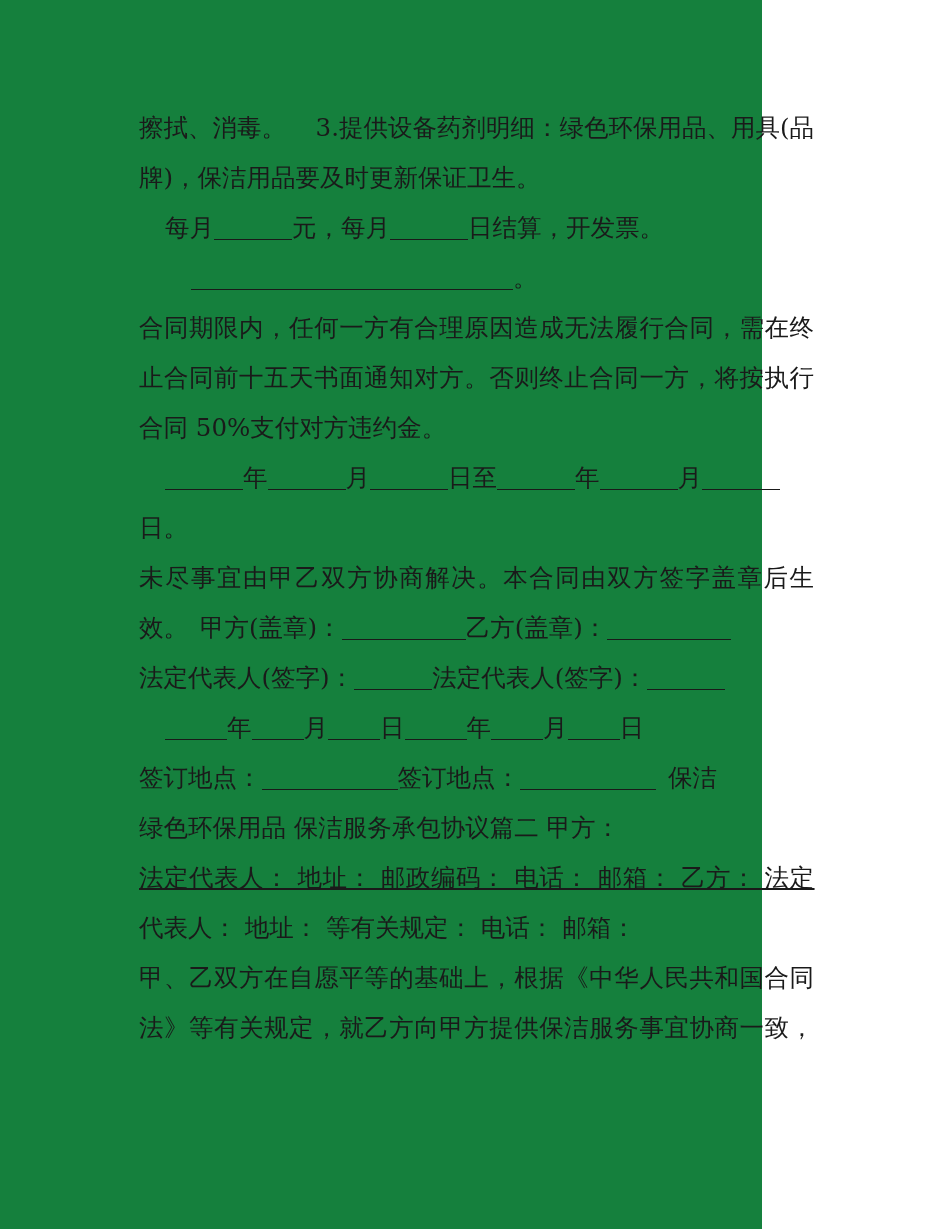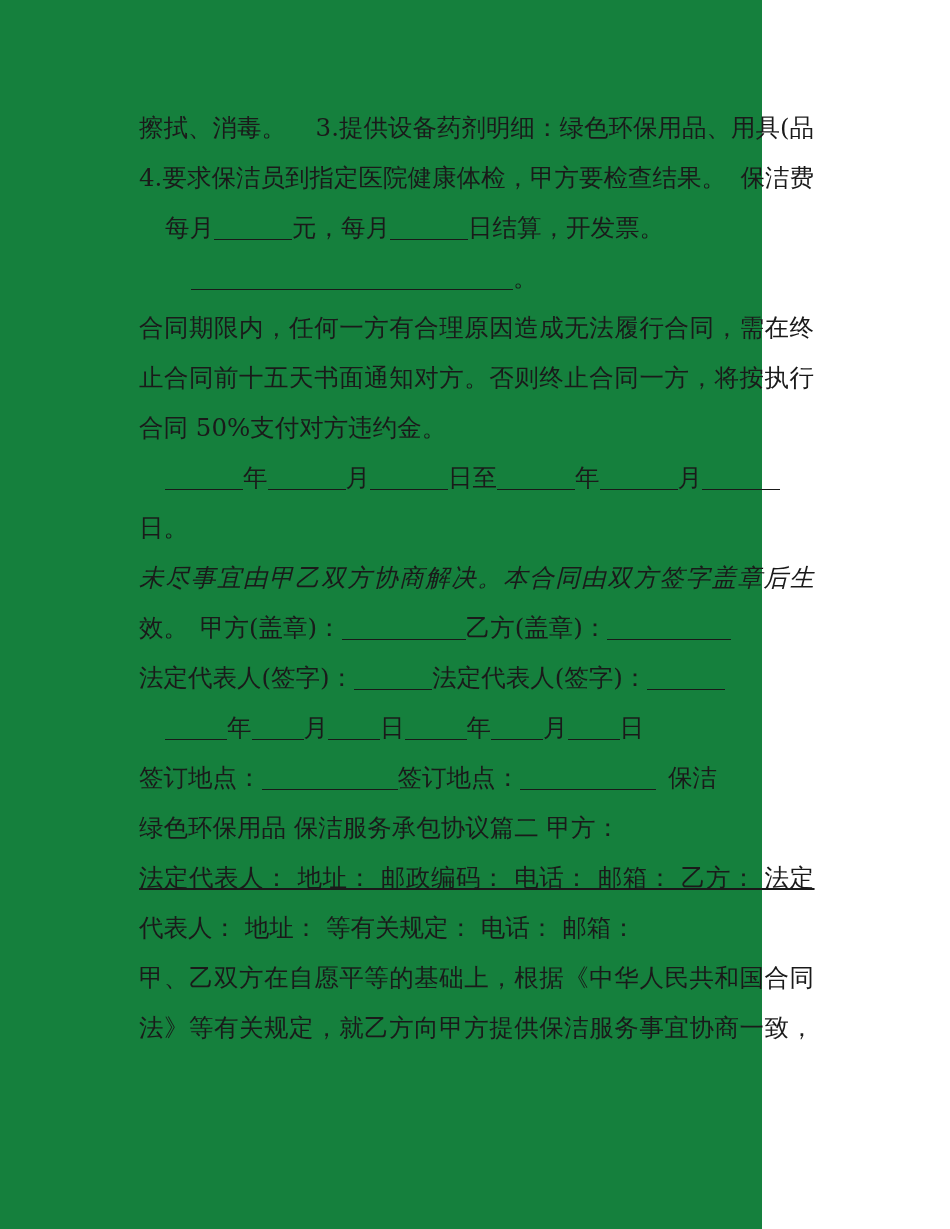--- a/index.html
+++ b/index.html
@@ -63,25 +63,24 @@
 <body>
 
 <div id="page">
   <div id="doc-body">
 
     <div class="ln just">
       <span>擦拭、消毒。</span>
       <span>3.提供设备药剂明细：绿色环保用品、用具(品</span>
     </div>
 
+    <div class="ln">
+      <span>牌)，保洁用品要及时更新保证卫生。</span>
+    </div>
 
-    <div class="ln just">
-      <span>4.要求保洁员到指定医院健康体检，甲方要检查结果。</span>
-      <span>保洁费</span>
-    </div>
 
     <div class="ln ind1">
       <span>每月</span><span class="bl bl-m"></span><span>元，每月</span><span class="bl bl-m"></span><span>日结算，开发票。</span>
     </div>
 
     <div class="ln ind2">
       <span class="bl bl-full"></span><span>。</span>
     </div>
 
     <div class="ln just">
@@ -98,21 +97,21 @@
 
     <div class="ln ind1">
       <span class="bl bl-m"></span><span>年</span><span class="bl bl-m"></span><span>月</span><span class="bl bl-m"></span><span>日至</span><span class="bl bl-m"></span><span>年</span><span class="bl bl-m"></span><span>月</span><span class="bl bl-m"></span>
     </div>
 
     <div class="ln">
       <span>日。</span>
     </div>
 
     <div class="ln just">
-      <span style="display: inline-block; letter-spacing: 1.52px; font-style: italic;">未尽事宜由甲乙双方协商解决。本合同由双方签字盖章后生</span>
+      <span style="display: inline-block; letter-spacing: 1.52px;">未尽事宜由甲乙双方协商解决。本合同由双方签字盖章后生</span>
     </div>
 
     <div class="ln">
       <span>效。</span><span class="sp"></span><span>甲方(盖章)：</span><span class="bl bl-l"></span><span>乙方(盖章)：</span><span class="bl bl-l"></span>
     </div>
 
     <div class="ln">
       <span>法定代表人(签字)：</span><span class="bl bl-m"></span><span>法定代表人(签字)：</span><span class="bl bl-m"></span>
     </div>
 

